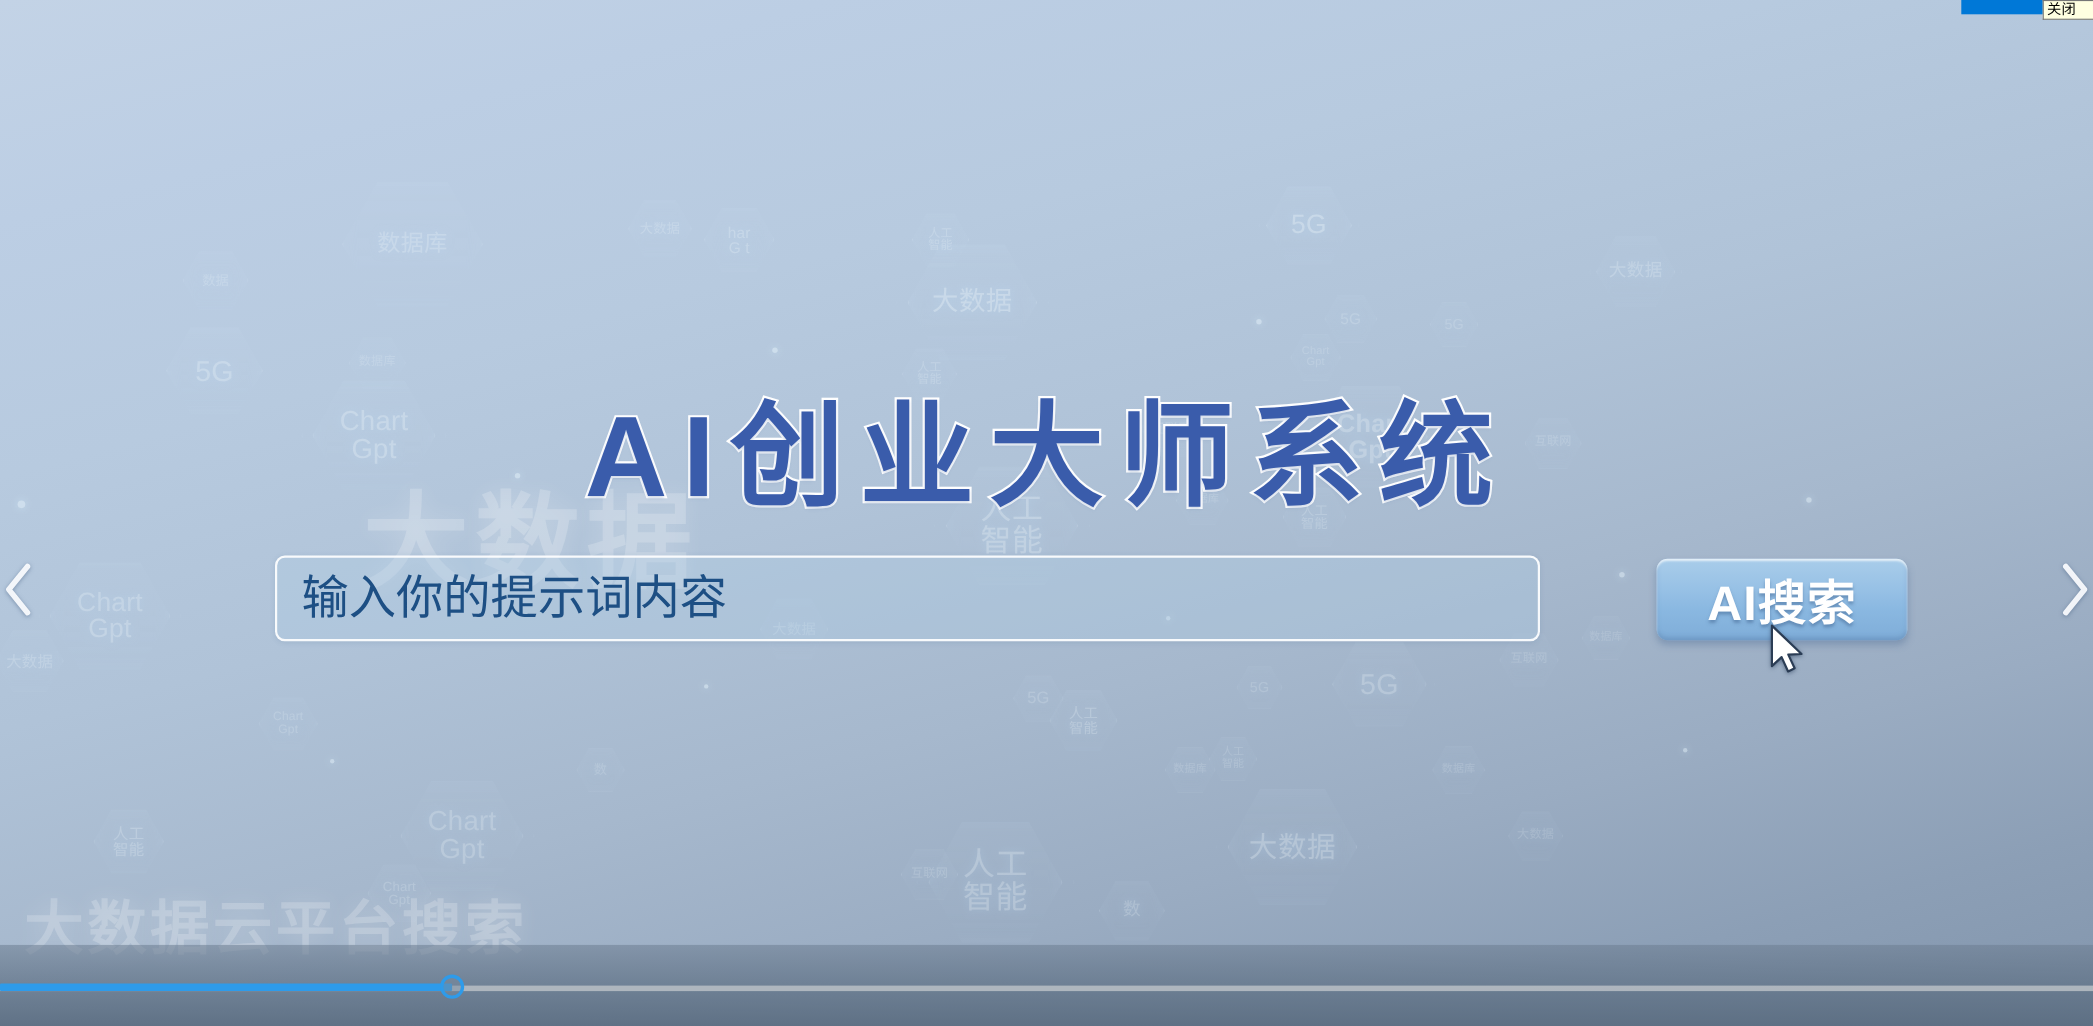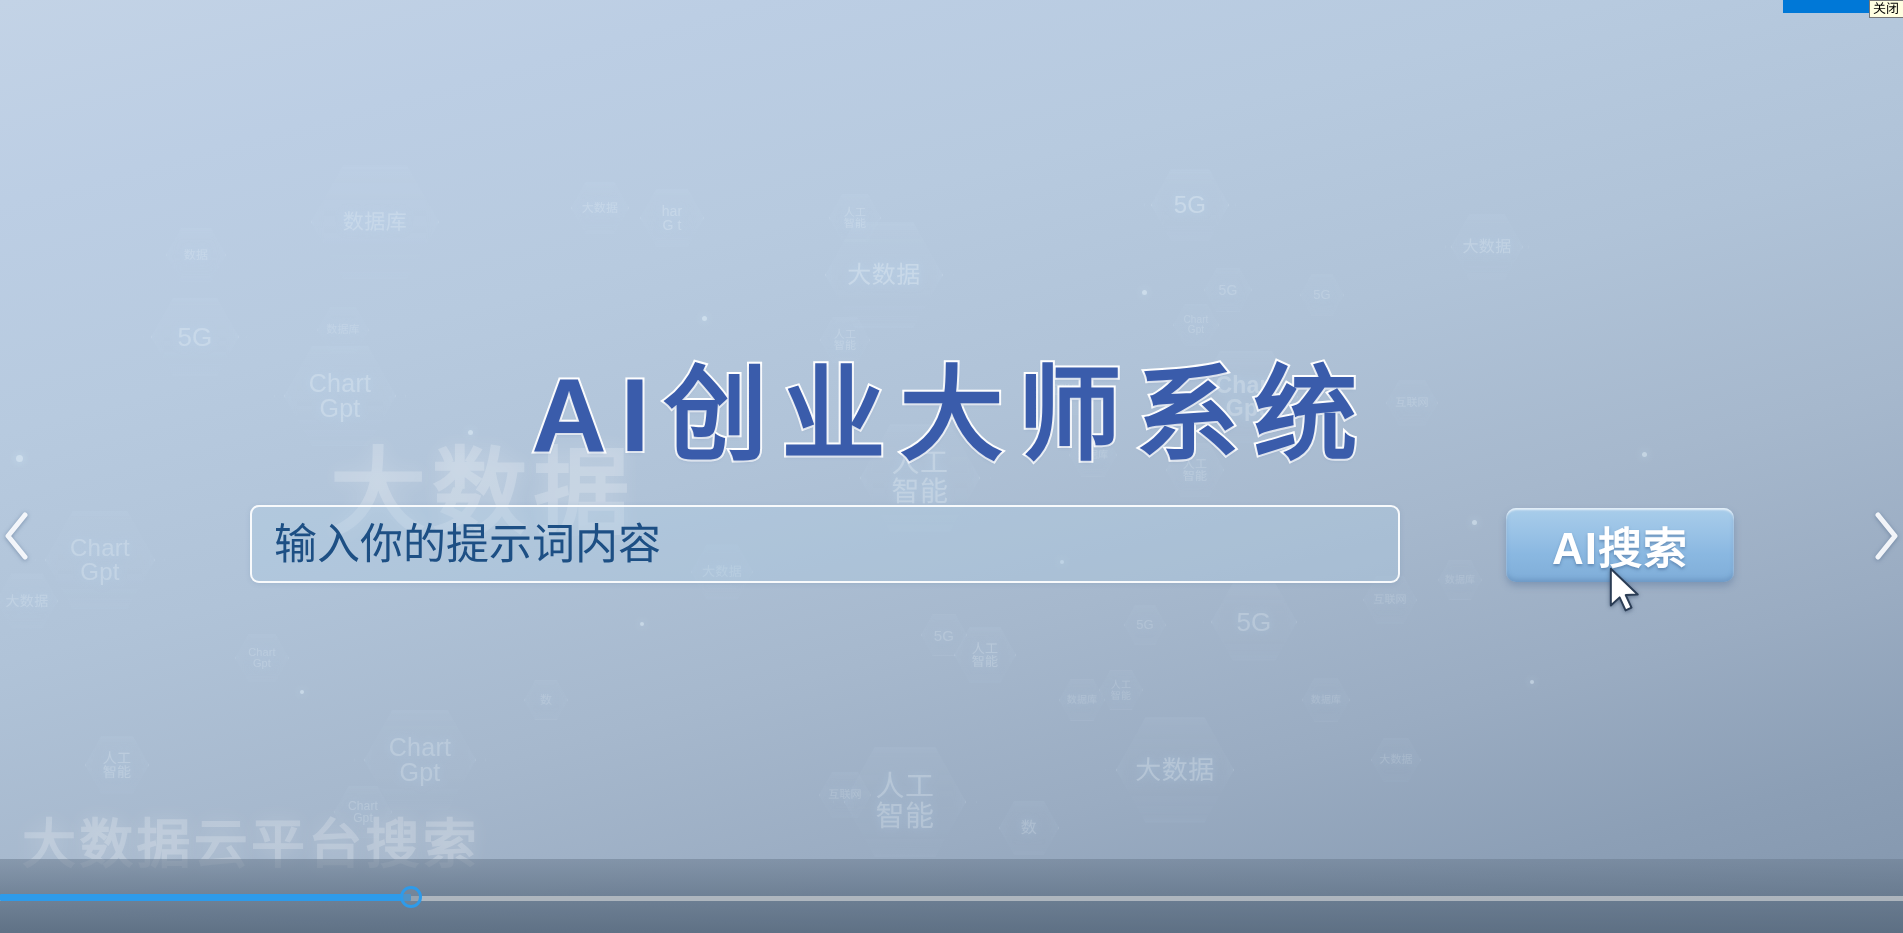--- a/index.html
+++ b/index.html
@@ -227,21 +227,21 @@
   }
   #topbar-red {
     width: 22px;
     background: #e11022;
   }
   #close-tooltip {
     position: absolute;
     right: 0;
     top: 0;
     height: 18px;
-    padding: 0 4px 0 3px;
+    padding: 0 16px 0 3px;
     background: #ffffe1;
     border: 1px solid #767676;
     border-right: none;
     box-sizing: border-box;
     color: #000;
     font-size: 13px;
     line-height: 15px;
     font-family: "Liberation Sans", "DejaVu Sans", sans-serif;
     white-space: nowrap;
     overflow: hidden;

